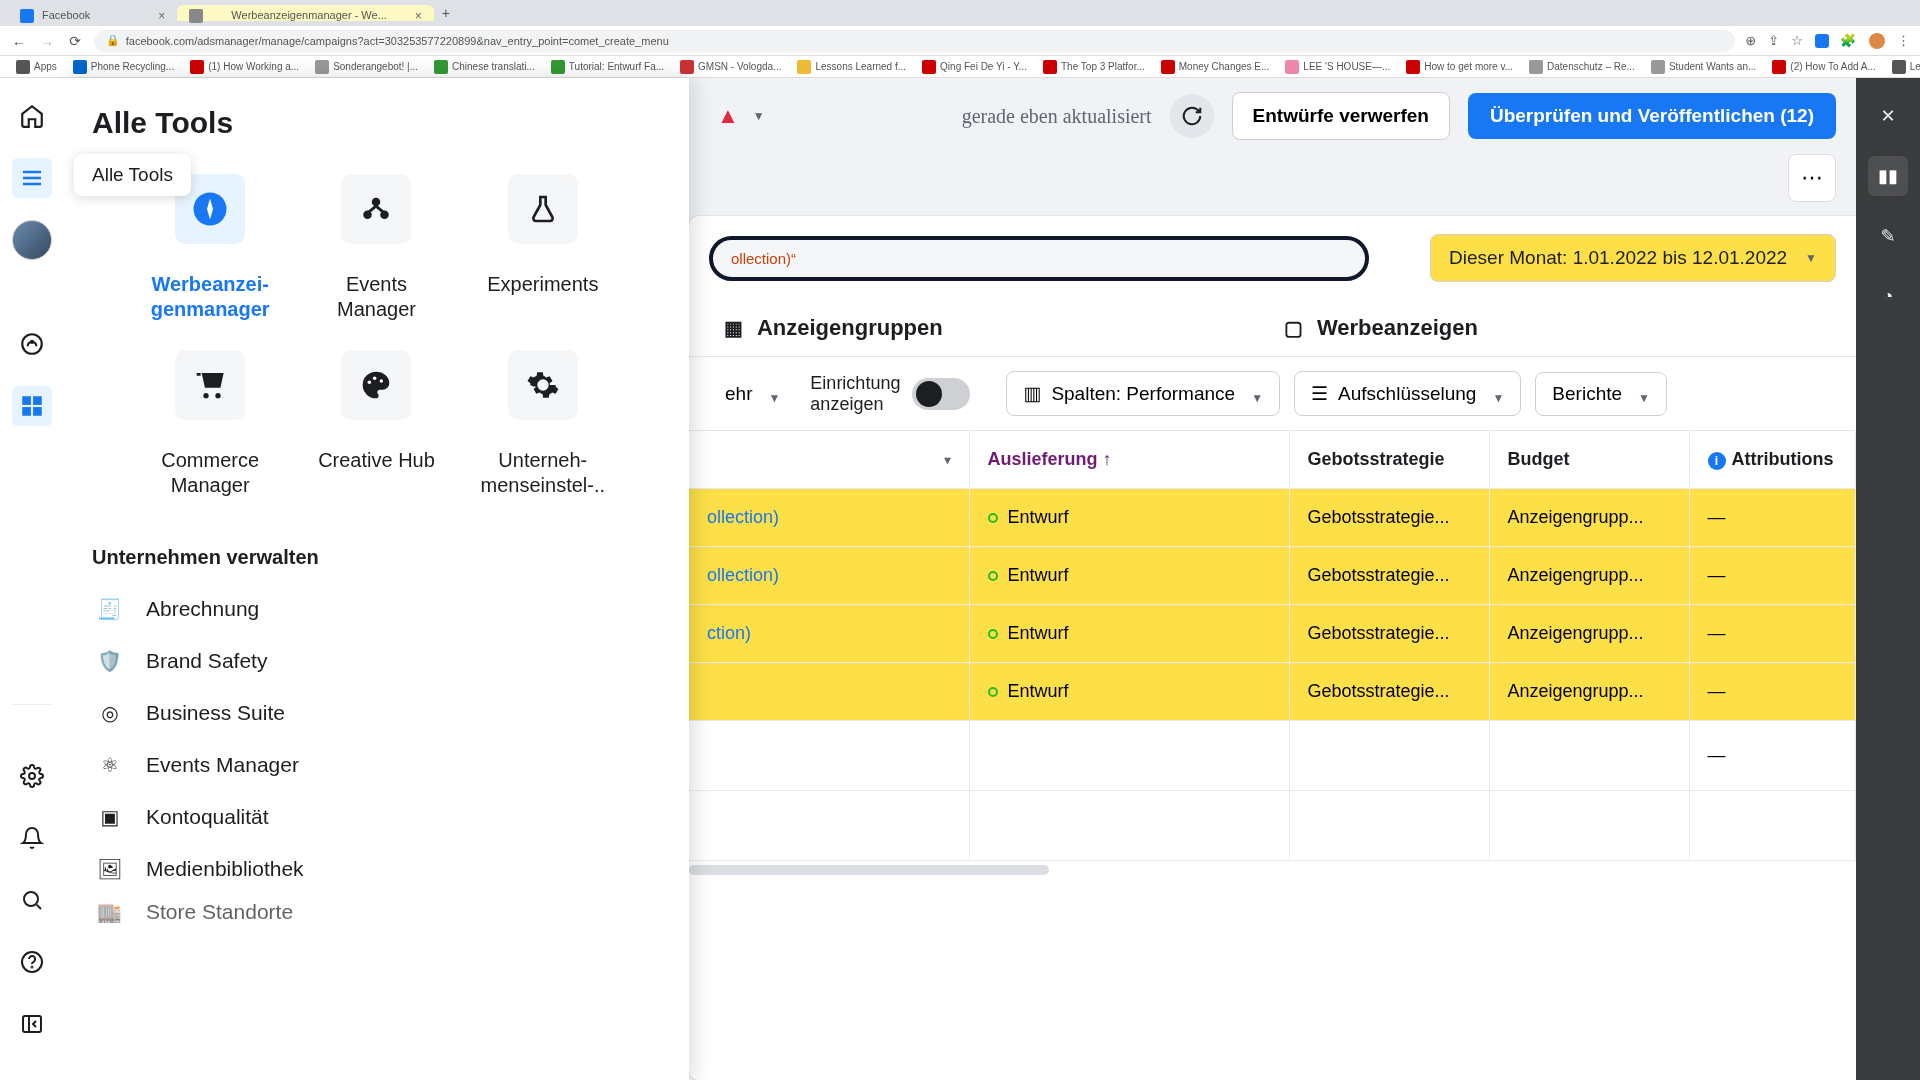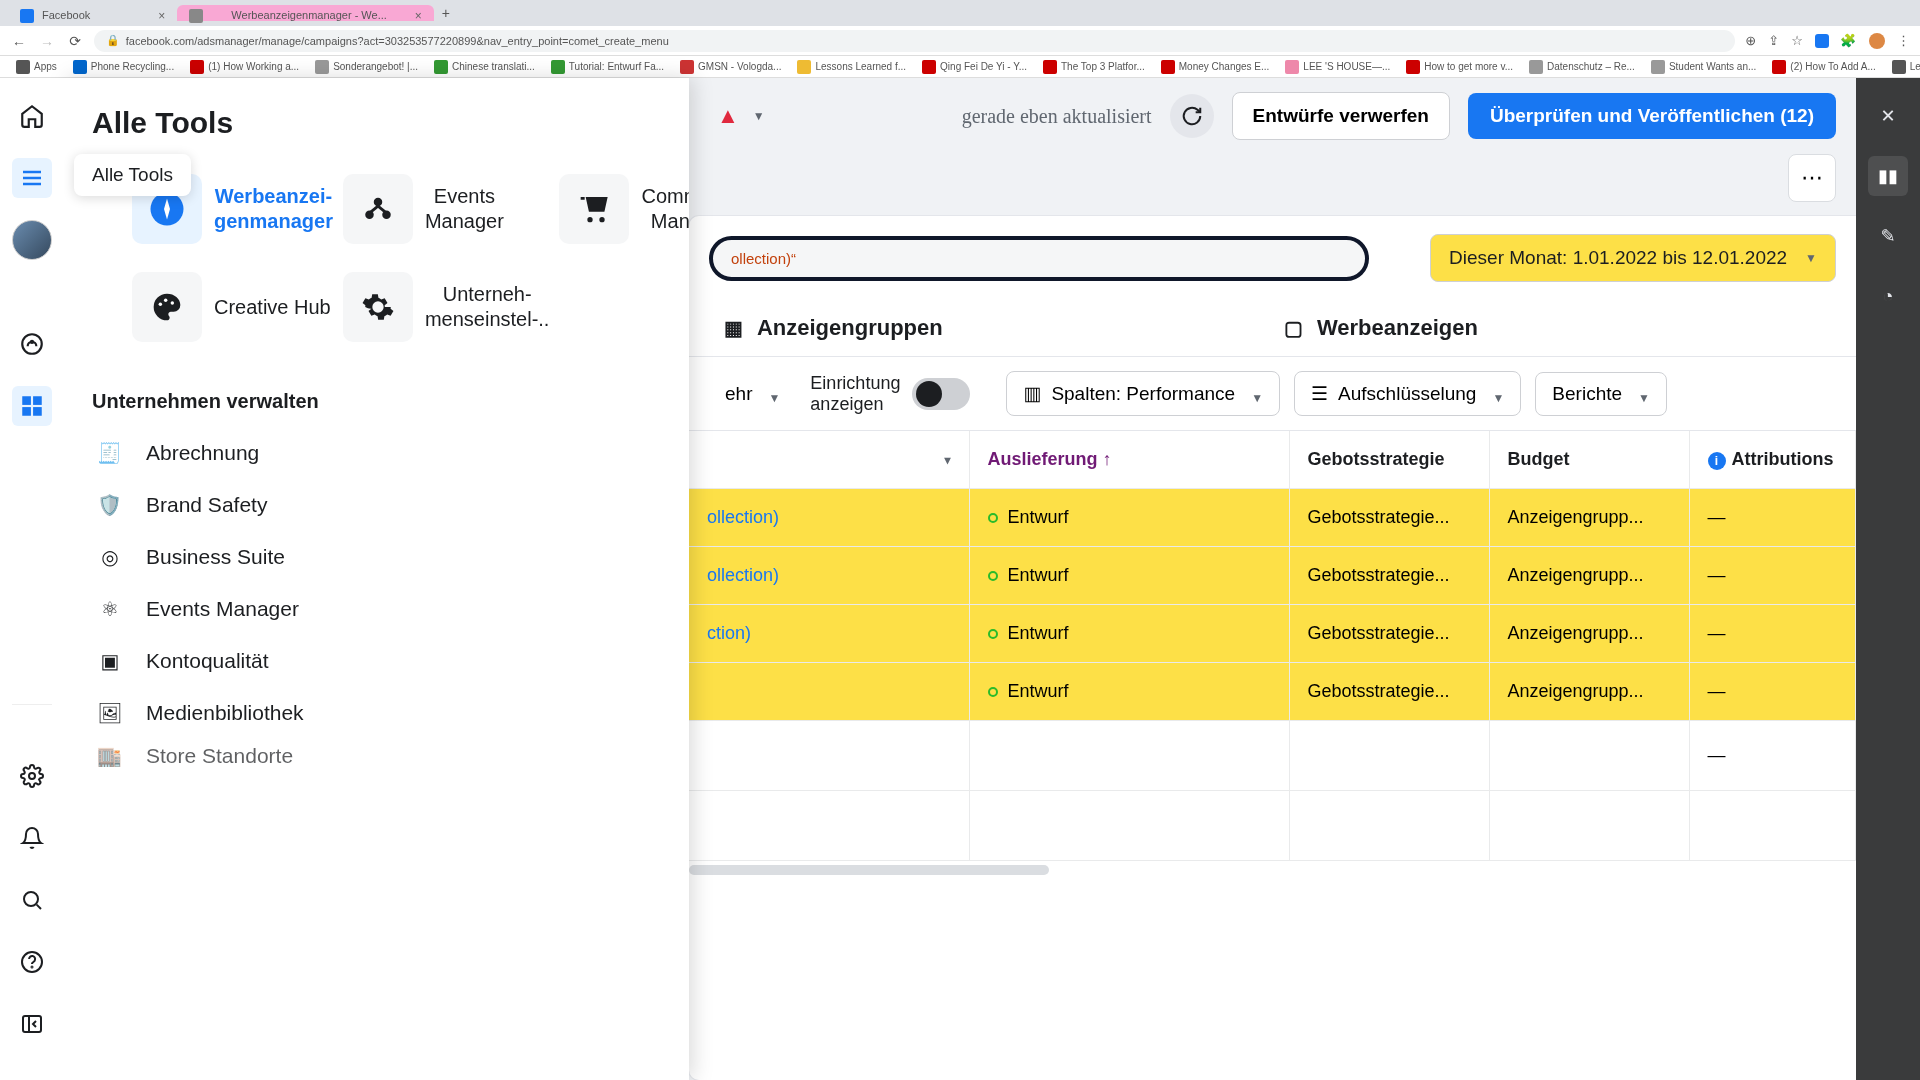--- a/index.html
+++ b/index.html
@@ -2,21 +2,21 @@
 <html><head>
 <meta charset="utf-8">
 <style>
 * { margin: 0; padding: 0; box-sizing: border-box; font-family: -apple-system, BlinkMacSystemFont, "Segoe UI", Helvetica, Arial, sans-serif; }
 body { background: #f0f2f5; overflow: hidden; width: 1920px; height: 1080px; }
 
 
 .browser-chrome { background: #dee1e6; }
 .tab-bar { display: flex; align-items: center; height: 26px; padding: 0 8px; gap: 0; }
 .tab { display: flex; gap: 8px; padding: 4px 12px; font-size: 11px; color: #555; border-radius: 6px 6px 0 0; height: 16px; }
-.tab.active { background: #f9a8d4; gap: 28px; }
+.tab.active { background: #fef9c3; gap: 28px; }
 .favicon-fb { background: #1877f2; display:inline-block; width:14px; height:14px; border-radius:2px; }
 .favicon-doc { background: #888; display:inline-block; width:14px; height:14px; border-radius:2px; }
 .tab-close { font-size: 12px; color: #666; cursor:pointer; }
 .new-tab { padding: 4px 8px; font-size: 14px; color:#555; }
 .addr-bar { display:flex; align-items:center; gap:10px; padding: 4px 10px; background:#fff; height: 30px; border-bottom:1px solid #ddd; }
 .nav-btn { width:18px; text-align:center; color:#555; font-size:14px; }
 .url-field { flex:1; display:flex; align-items:center; gap:6px; background:#f1f3f4; border-radius:20px; padding:3px 12px; font-size:11px; color:#555; height:22px; }
 .lock-icon { font-size:11px; color:#555; }
 .right-icons { display:flex; align-items:center; gap:12px; font-size:13px; color:#555; }
 .avatar-tiny { width:16px; height:16px; border-radius:50%; background:#d84; }
@@ -30,21 +30,21 @@
 .left-rail { width: 64px; background:#fff; display:flex; flex-direction:column; align-items:center; padding-top:18px; gap:22px; position:relative; z-index:5; }
 .rail-btn { width:40px; height:40px; display:flex; align-items:center; justify-content:center; border-radius:6px; color:#1c1e21; cursor:pointer; }
 .rail-btn.active { background:#e7f3ff; color:#1877f2; }
 .rail-avatar { width:40px; height:40px; border-radius:50%; background:linear-gradient(135deg,#6a8caf,#35495e); border:1px solid #ccc; background-size:cover; }
 .rail-spacer { height:30px; border-top:1px solid #eee; width:40px; margin-top:10px; }
 
 .tools-panel { width: 625px; background:#fff; box-shadow: 4px 0 20px rgba(0,0,0,0.15); padding: 28px 28px 0 28px; position:relative; z-index:4; overflow:hidden; }
 .tools-title { font-size: 30px; font-weight:800; color:#1c1e21; margin-bottom: 18px; }
 .tooltip-pill { position:absolute; left:10px; top:76px; background:#fff; padding:10px 18px; border-radius:8px; box-shadow:0 2px 12px rgba(0,0,0,.15); font-size:19px; color:#1c1e21; }
 .tool-grid { display:grid; grid-template-columns: repeat(3, 1fr); gap: 28px 10px; padding: 16px 40px 30px 40px; }
-.tool-item { display:flex; flex-direction:row; align-items:center; gap:12px; cursor:pointer; }
+.tool-item { display:flex; flex-direction:column; align-items:center; gap:28px; cursor:pointer; }
 .tool-icon-box { width:70px; height:70px; border-radius:10px; background:#f5f6f7; display:flex; align-items:center; justify-content:center; font-size:32px; }
 .tool-item.active .tool-icon-box { background:#e7f3ff; }
 .tool-item.active .tool-label { color:#1877f2; font-weight:600; }
 .tool-label { font-size:20px; color:#1c1e21; text-align:center; line-height:1.25; }
 .section-label { font-size:20px; font-weight:700; color:#1c1e21; margin: 18px 0 18px 0; }
 .mgmt-list { display:flex; flex-direction:column; gap:8px; }
 .mgmt-item { display:flex; align-items:center; gap:22px; padding:10px 4px; font-size:21px; color:#1c1e21; cursor:pointer; border-radius:8px; }
 .mgmt-ico { width:28px; display:flex; justify-content:center; font-size:20px; }
 
 .main { flex:1; display:flex; flex-direction:column; min-width:0; }
@@ -292,20 +292,28 @@
             <svg width="34" height="34" viewBox="0 0 24 24" fill="#1c1e21">
               <circle cx="12" cy="7" r="3"></circle>
               <circle cx="6" cy="16" r="3"></circle>
               <circle cx="18" cy="16" r="3"></circle>
               <line x1="12" y1="10" x2="7" y2="14" stroke="#1c1e21" stroke-width="2"></line>
               <line x1="12" y1="10" x2="17" y2="14" stroke="#1c1e21" stroke-width="2"></line>
             </svg>
           </div>
         <div class="tool-label" style="white-space:pre-line">Events
 Manager</div>
+      </div>
+      <div class="tool-item">
+        <div class="tool-icon-box">
+            <svg width="32" height="32" viewBox="0 0 24 24" fill="none" stroke="#1c1e21" stroke-width="2">
+              <path d="M9 3h6M10 3v6l-5 9a2 2 0 0 0 1.8 3h10.4a2 2 0 0 0 1.8-3l-5-9V3"></path>
+            </svg>
+          </div>
+        <div class="tool-label">Experiments</div>
       </div>
       <div class="tool-item">
         <div class="tool-icon-box">
             <svg width="32" height="32" viewBox="0 0 24 24" fill="#1c1e21">
               <path d="M7 4h14l-2 9H9L7 4zM5 4H2" fill="none" stroke="#1c1e21" stroke-width="2"></path>
               <circle cx="9" cy="20" r="2"></circle>
               <circle cx="18" cy="20" r="2"></circle>
               <path d="M7 4h14l-2 9H9z"></path>
             </svg>
           </div>

